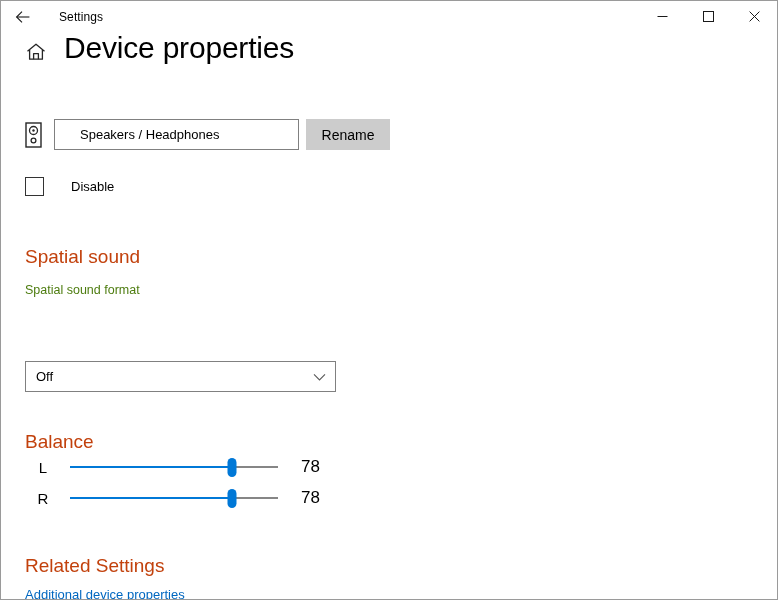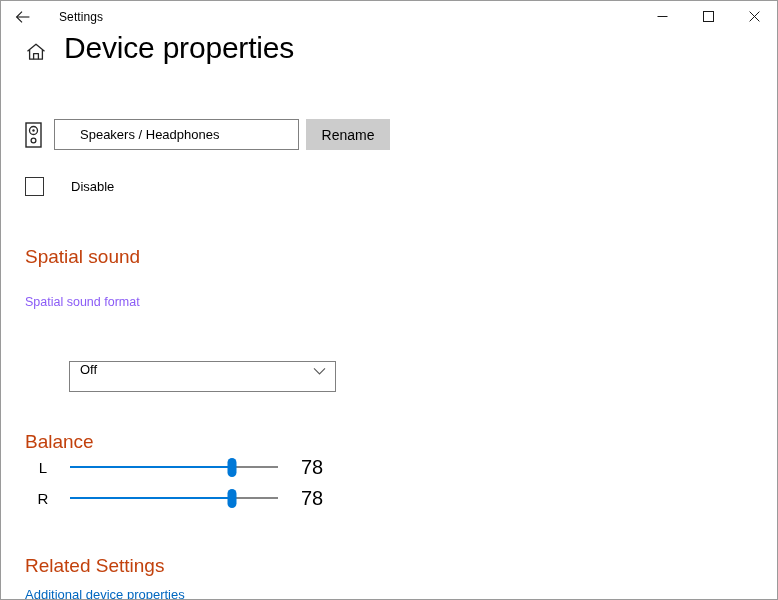--- a/index.html
+++ b/index.html
@@ -156,49 +156,49 @@
     color: #c2410c;
     line-height: 1;
   }
   #spatial-head { top: 246px; }
   #balance-head { top: 431px; }
   #related-head { top: 555px; }
 
   .sub-label {
     position: absolute;
     left: 24px;
-    top: 294px;
+    top: 282px;
     font-size: 12.5px;
-    color: #8b5cf6;
+    color: #4d7c0f;
   }
   .desc {
     position: absolute;
     left: 24px;
     top: 313px;
     width: 430px;
     font-size: 13px;
     color: #6b6b6b;
     line-height: 18px;
   }
 
   
   .dropdown {
     position: absolute;
     left: 24px;
     top: 360px;
-    width: 267px;
+    width: 311px;
     height: 31px;
     border: 1px solid #808080;
     background: #ffffff;
     box-sizing: border-box;
     display: flex;
+    align-items: center;
     justify-content: space-between;
     padding: 0 9px 0 10px;
     cursor: default;
-    margin-left: 44px;
   }
   .dropdown-value {
     font-size: 13px;
     color: #000000;
   }
 
   
   .slider-row {
     position: absolute;
     left: 24px;
@@ -239,21 +239,21 @@
     position: absolute;
     top: 3px;
     width: 9px;
     height: 19px;
     border-radius: 5px;
     background: #0078d7;
     transform: translateX(-50%);
   }
   .slider-value {
     margin-left: 23px;
-    font-size: 20px;
+    font-size: 17px;
     color: #000000;
   }
 
   
   .related-link {
     position: absolute;
     left: 24px;
     top: 586px;
     font-size: 13px;
     color: #0067c0;

